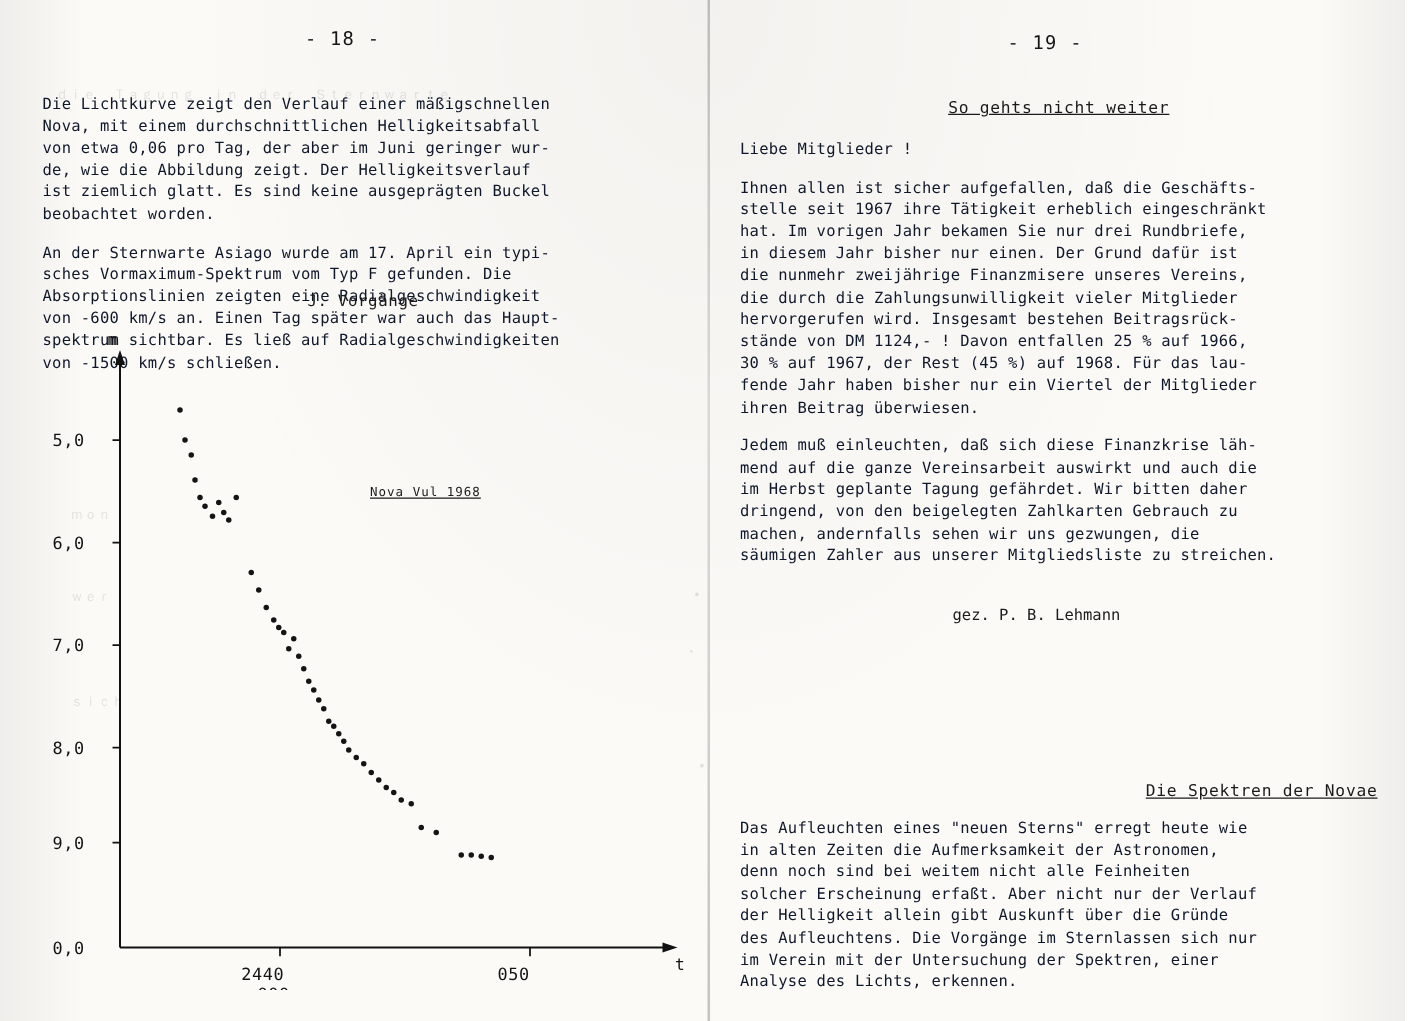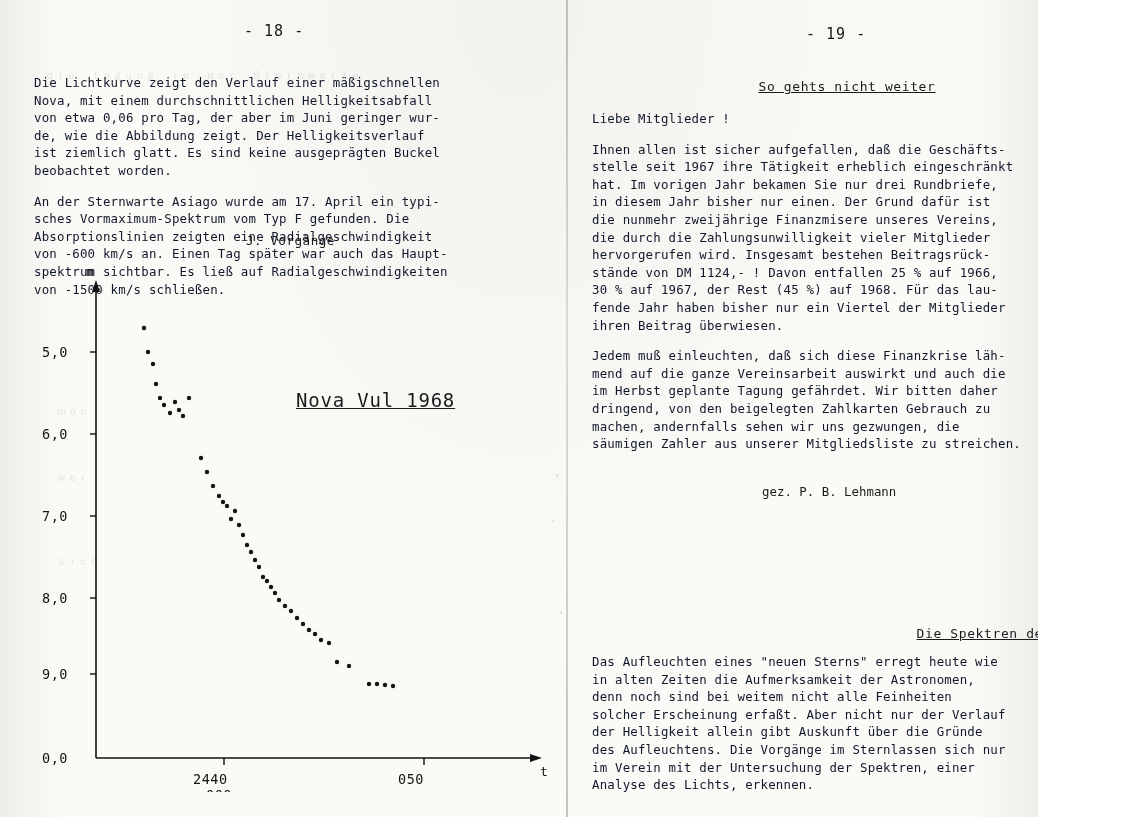--- a/index.html
+++ b/index.html
@@ -2,21 +2,21 @@
 <html><head>
 <meta charset="utf-8">
 <style>
   html, body {
     margin: 0;
     padding: 0;
     background: #ffffff;
   }
   .page {
     position: relative;
-    width: 1038px;
+    width: 1124px;
     height: 817px;
     background: #fdfdfb;
     overflow: hidden;
     font-family: "DejaVu Sans Mono", monospace;
     color: #1b1b1b;
   }
   
   .paper-tint {
     position: absolute;
     inset: 0;
@@ -96,21 +96,21 @@
     left: 34px;
     top: 262px;
     width: 520px;
     height: 530px;
   }
   .chart-svg { display: block; }
   .chart-title {
     position: absolute;
     left: 262px;
     top: 127px;
-    font-size: 19px;
+    font-size: 10px;
     letter-spacing: 0.8px;
     text-decoration: underline;
   }
   .axis-label {
     font-family: "DejaVu Sans Mono", monospace;
     font-size: 13px;
     fill: #141414;
   }
   .tick-label {
     font-family: "DejaVu Sans Mono", monospace;

